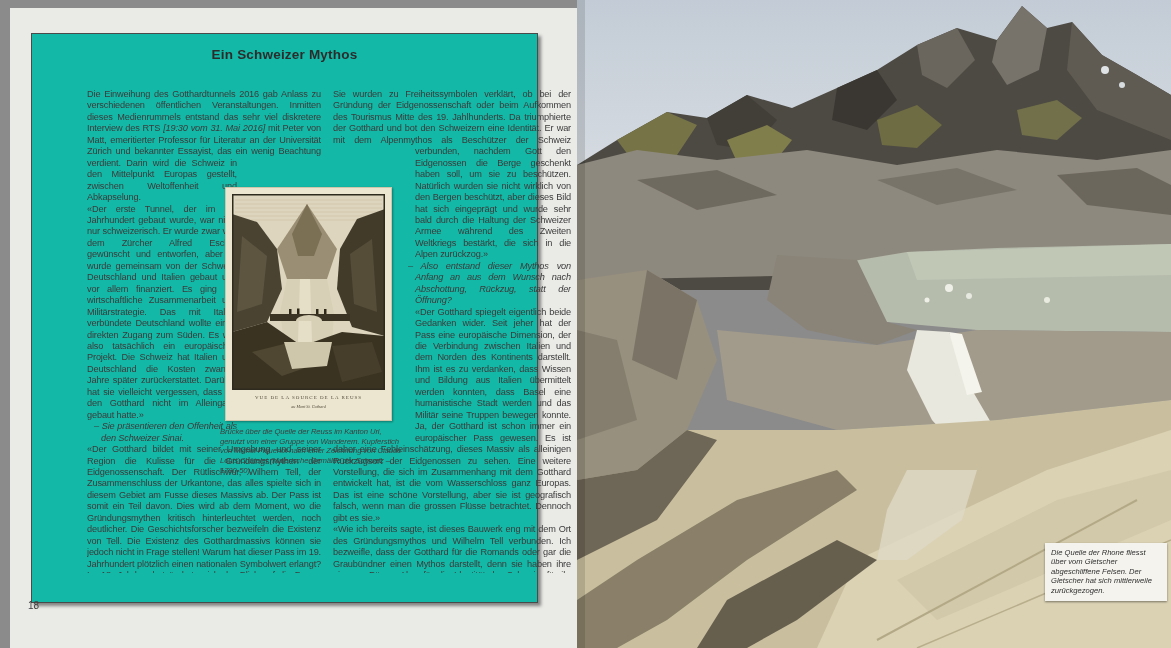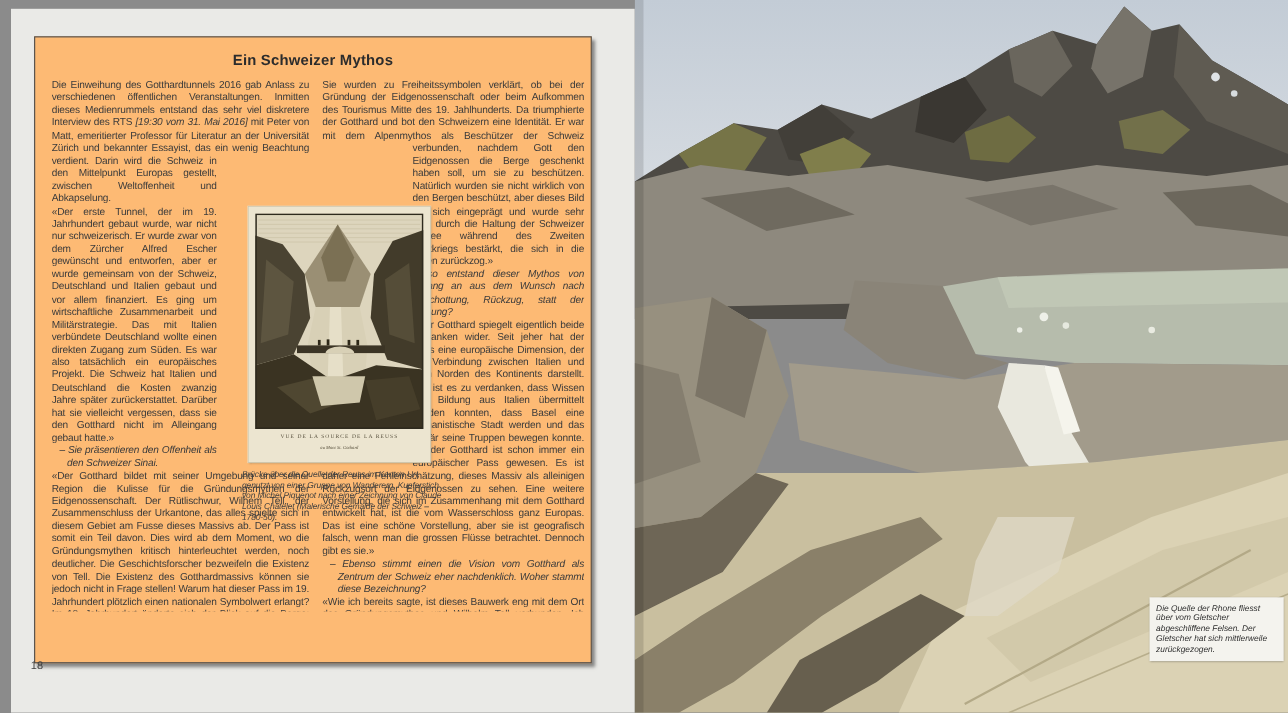--- a/index.html
+++ b/index.html
@@ -8,31 +8,31 @@
     background:#8b8b8b;
     font-family:"Liberation Sans", sans-serif;
   }
   
   .left-page{
     position:absolute;left:10px;top:8px;width:567px;height:640px;
     background:#eaeae7;
   }
   .article-box{
     position:absolute;left:21px;top:25px;width:505px;height:568px;
-    background:#fdba74;border:1px solid #4a4a4a;
+    background:#14b8a6;border:1px solid #4a4a4a;
     box-shadow:3px 3px 3px rgba(50,50,50,.55);
   }
   .article-title{
     position:absolute;top:13px;left:0;width:100%;text-align:center;
     font-size:13.5px;font-weight:bold;color:#2c2c2c;letter-spacing:.2px;
   }
   .col{
-    position:absolute;top:38px;height:484px;overflow:hidden;
+    position:absolute;top:55px;height:484px;overflow:hidden;
     font-size:9.2px;line-height:11.45px;letter-spacing:-0.15px;
-    color:#3b3b3b;text-align:justify;hyphens:auto;-webkit-hyphens:auto;
+    color:#3b3b3b;text-align:justify;hyphens:auto;margin-left:40px;-webkit-hyphens:auto;
   }
   .col-left{left:15px;width:234px;}
   .col-right{left:261px;width:238px;}
   .wrap-spacer-left{float:right;width:84px;height:350px;shape-outside:inset(70px 0 0 0);}
   .wrap-spacer-right{float:left;width:82px;height:352px;shape-outside:inset(64px 0 0 0);}
   .col p{margin:0;}
   .col p.quote{font-style:italic;padding-left:14px;text-indent:-7px;}
   .ref{font-style:italic;}
   
   .plate{
@@ -76,21 +76,20 @@
       <p>«Der erste Tunnel, der im 19. Jahrhundert gebaut wurde, war nicht nur schweizerisch. Er wurde zwar von dem Zürcher Alfred Escher gewünscht und entworfen, aber er wurde gemeinsam von der Schweiz, Deutschland und Italien gebaut und vor allem finanziert. Es ging um wirtschaftliche Zusammenarbeit und Militärstrategie. Das mit Italien verbündete Deutschland wollte einen direkten Zugang zum Süden. Es war also tatsächlich ein europäisches Projekt. Die Schweiz hat Italien und Deutschland die Kosten zwanzig Jahre später zurückerstattet. Darüber hat sie vielleicht vergessen, dass sie den Gotthard nicht im Alleingang gebaut hatte.»</p>
       <p class="quote">– Sie präsentieren den Offenheit als den Schweizer Sinai.</p>
       <p>«Der Gotthard bildet mit seiner Umgebung und seiner Region die Kulisse für die Gründungsmythen der Eidgenossenschaft. Der Rütlischwur, Wilhem Tell, der Zusammenschluss der Urkantone, das alles spielte sich in diesem Gebiet am Fusse dieses Massivs ab. Der Pass ist somit ein Teil davon. Dies wird ab dem Moment, wo die Gründungsmythen kritisch hinterleuchtet werden, noch deutlicher. Die Geschichtsforscher bezweifeln die Existenz von Tell. Die Existenz des Gotthardmassivs können sie jedoch nicht in Frage stellen! Warum hat dieser Pass im 19. Jahrhundert plötzlich einen nationalen Symbolwert erlangt? Im 18. Jahrhundert änderte sich der Blick auf die Berge: Durch die Romantiker wurden sie schön. Bis dahin galten die Berge als bedrohlich; sie waren die Heimat von Hexen und bösen Geistern, und man musste die Pässe so schnell wie möglich überqueren. Im 19. Jahrhundert änderte sich das Bild der Berge, und sie wurden zu reiner Natur.</p>
     </div>
 
     <div class="col col-right">
       <div class="wrap-spacer-right"></div>
       <p>Sie wurden zu Freiheitssymbolen verklärt, ob bei der Gründung der Eidgenossenschaft oder beim Aufkommen des Tourismus Mitte des 19. Jahlhunderts. Da triumphierte der Gotthard und bot den Schweizern eine Identität. Er war mit dem Alpenmythos als Beschützer der Schweiz verbunden, nachdem Gott den Eidgenossen die Berge geschenkt haben soll, um sie zu beschützen. Natürlich wurden sie nicht wirklich von den Bergen beschützt, aber dieses Bild hat sich eingeprägt und wurde sehr bald durch die Haltung der Schweizer Armee während des Zweiten Weltkriegs bestärkt, die sich in die Alpen zurückzog.»</p>
       <p class="quote">– Also entstand dieser Mythos von Anfang an aus dem Wunsch nach Abschottung, Rückzug, statt der Öffnung?</p>
       <p>«Der Gotthard spiegelt eigentlich beide Gedanken wider. Seit jeher hat der Pass eine europäische Dimension, der die Verbindung zwischen Italien und dem Norden des Kontinents darstellt. Ihm ist es zu verdanken, dass Wissen und Bildung aus Italien übermittelt werden konnten, dass Basel eine humanistische Stadt werden und das Militär seine Truppen bewegen konnte. Ja, der Gotthard ist schon immer ein europäischer Pass gewesen. Es ist daher eine Fehleinschätzung, dieses Massiv als alleinigen Rückzugsort der Eidgenossen zu sehen. Eine weitere Vorstellung, die sich im Zusammenhang mit dem Gotthard entwickelt hat, ist die vom Wasserschloss ganz Europas. Das ist eine schöne Vorstellung, aber sie ist geografisch falsch, wenn man die grossen Flüsse betrachtet. Dennoch gibt es sie.»</p>
-      <p class="quote">– Ebenso stimmt einen die Vision vom Gotthard als Zentrum der Schweiz eher nachdenklich. Woher stammt diese Bezeichnung?</p>
       <p>«Wie ich bereits sagte, ist dieses Bauwerk eng mit dem Ort des Gründungsmythos und Wilhelm Tell verbunden. Ich bezweifle, dass der Gotthard für die Romands oder gar die Graubündner einen Mythos darstellt, denn sie haben ihre eigenen Pässe. Aber für die Identität der Schweiz, für ihr Selbstbild, ist der Gotthard zu einer Essenz des Gebirges, seiner Legenden, Strassen und Pässe geworden. Ein Gesamtbild, das entweder vor dem Hintergrund des technischen Fortschritts – einer gewissen Offenheit – oder der Verteidigung von Freiheit und Unabhängigkeit interpretiert werden kann. So nährt sich ein Mythos.»</p>
     </div>
 
     <div class="plate">
       <svg width="153" height="196" viewBox="0 0 153 196" aria-hidden="true">
         <rect width="153" height="196" fill="#ddd5bd"></rect>
         <g stroke="#c9c0a5" stroke-width="0.6">
           <line x1="3" y1="6" x2="150" y2="6"></line>
             <line x1="3" y1="10" x2="150" y2="10"></line>
           <line x1="3" y1="14" x2="150" y2="14"></line>

